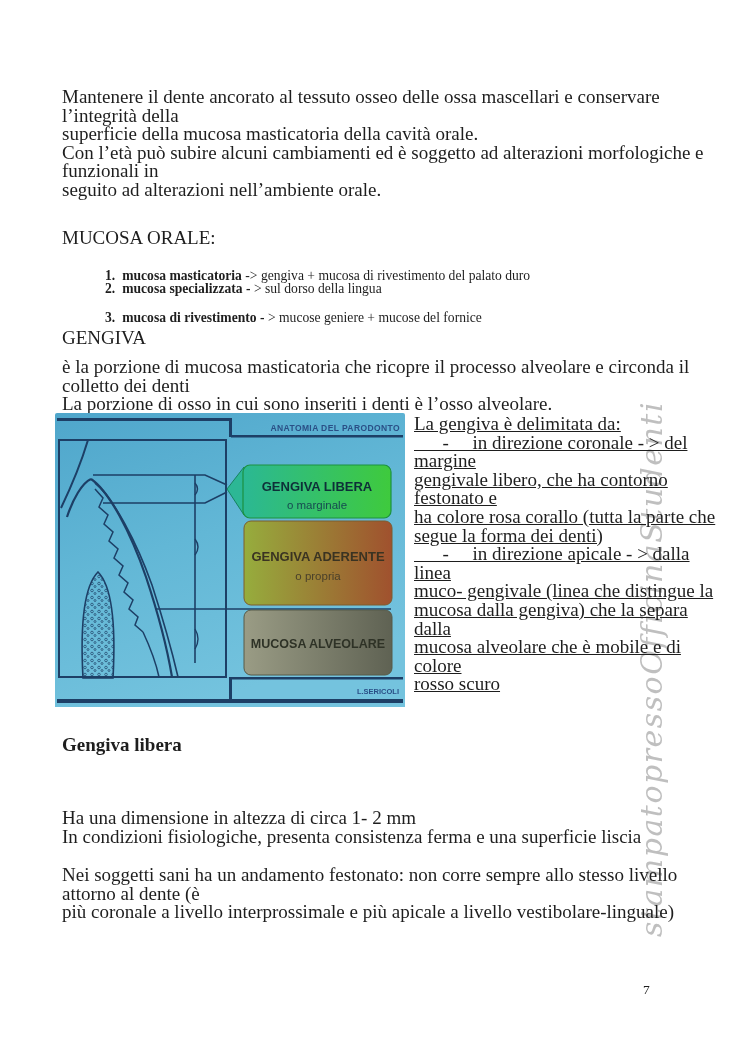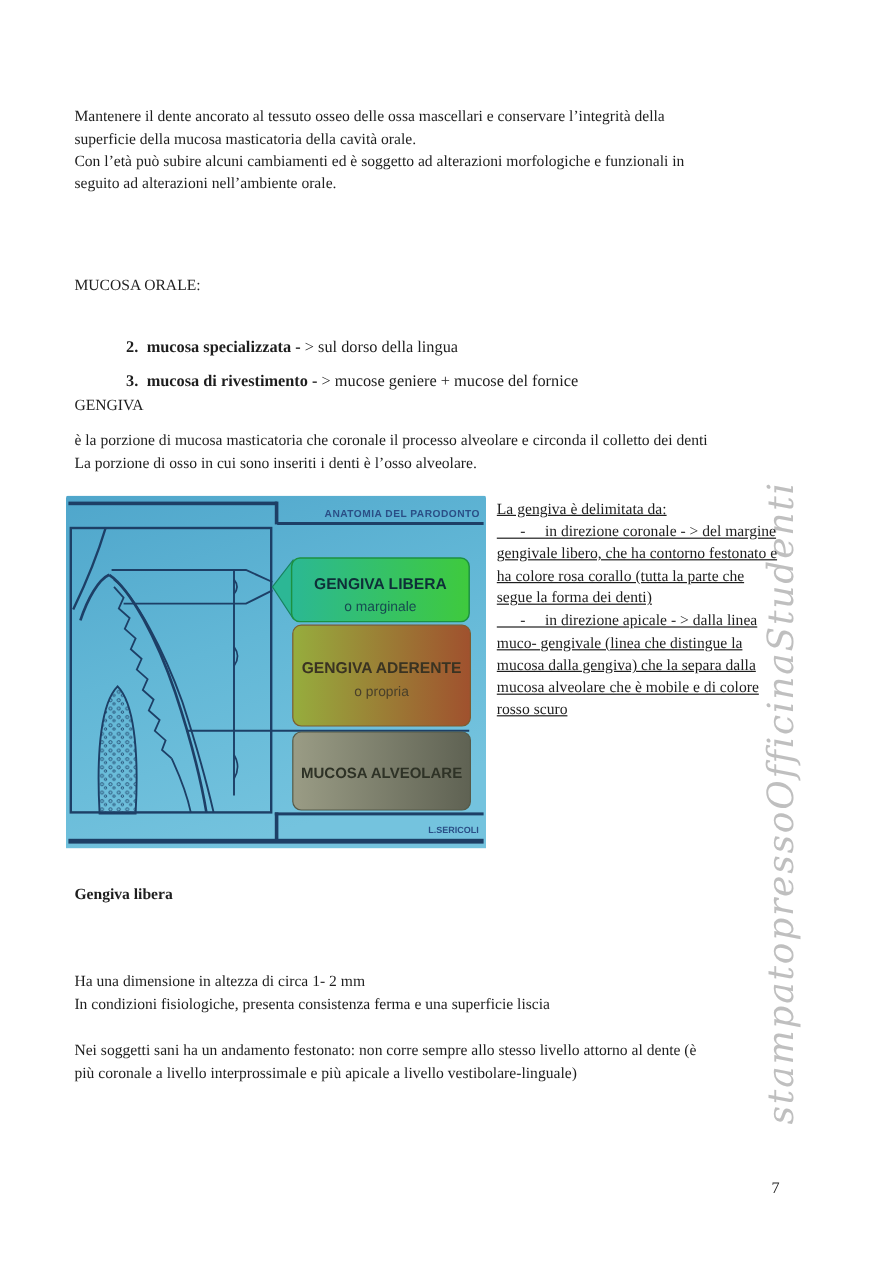--- a/index.html
+++ b/index.html
@@ -1,18 +1,18 @@
 <!DOCTYPE html>
 <html><head>
 <meta charset="utf-8">
 <style>
   html,body{margin:0;padding:0;background:#fff;}
   .page{position:relative;width:745px;height:1053px;background:#ffffff;overflow:hidden;
         font-family:"Liberation Serif","DejaVu Serif",serif;color:#1e1e1e;}
-  .tb{position:absolute;left:62px;width:672px;font-size:13px;line-height:18.6px;
+  .tb{position:absolute;left:62px;width:672px;font-size:19px;line-height:18.6px;
       white-space:pre-line;z-index:2;}
   .bold{font-weight:bold;}
   .sidecol{left:414px;width:314px;text-decoration:underline;}
   .mrow{position:absolute;left:105px;font-size:13.6px;line-height:18.6px;z-index:2;}
   .mrow .num{font-weight:bold;margin-right:7px;}
   .mrow .lead{font-weight:bold;}
   .figwrap{position:absolute;left:55px;top:413px;width:350px;height:304px;z-index:2;
            border-radius:2px;overflow:hidden;}
   .wm{position:absolute;left:392px;top:657px;width:520px;height:40px;z-index:1;
       transform:rotate(-90deg);transform-origin:center;
@@ -28,29 +28,32 @@
   <div class="wm">stampatopressoOfficinaStudenti</div>
 
   <div class="tb" style="top:88px">Mantenere il dente ancorato al tessuto osseo delle ossa mascellari e conservare l’integrità della
 superficie della mucosa masticatoria della cavità orale.
 Con l’età può subire alcuni cambiamenti ed è soggetto ad alterazioni morfologiche e funzionali in
 seguito ad alterazioni nell’ambiente orale.</div>
 
 
   <div class="tb" style="top:229px">MUCOSA ORALE:</div>
 
+  <div class="mrow" style="top:267px">
+    <span class="num">1.</span><span class="lead">mucosa masticatoria</span><span> -&gt; gengiva + mucosa di rivestimento del palato duro</span>
+  </div>
   <div class="mrow" style="top:280px">
     <span class="num">2.</span><span class="lead">mucosa specializzata - </span><span>&gt; sul dorso della lingua</span>
   </div>
   <div class="mrow" style="top:309px">
     <span class="num">3.</span><span class="lead">mucosa di rivestimento - </span><span>&gt; mucose geniere + mucose del fornice</span>
   </div>
 
   <div class="tb" style="top:329px">GENGIVA</div>
-  <div class="tb" style="top:358px">è la porzione di mucosa masticatoria che coronale il processo alveolare e circonda il colletto dei denti
+  <div class="tb" style="top:358px">è la porzione di mucosa masticatoria che ricopre il processo alveolare e circonda il colletto dei denti
 La porzione di osso in cui sono inseriti i denti è l’osso alveolare.</div>
 
   <div class="figwrap">
     <svg viewBox="0 0 350 294" width="350" height="294">
       <defs>
         <linearGradient id="bgG" x1="0" y1="0" x2="0.4" y2="1">
           <stop offset="0" stop-color="#4fa6cb"></stop>
           <stop offset="0.5" stop-color="#62b7d6"></stop>
           <stop offset="1" stop-color="#74c3de"></stop>
         </linearGradient>

